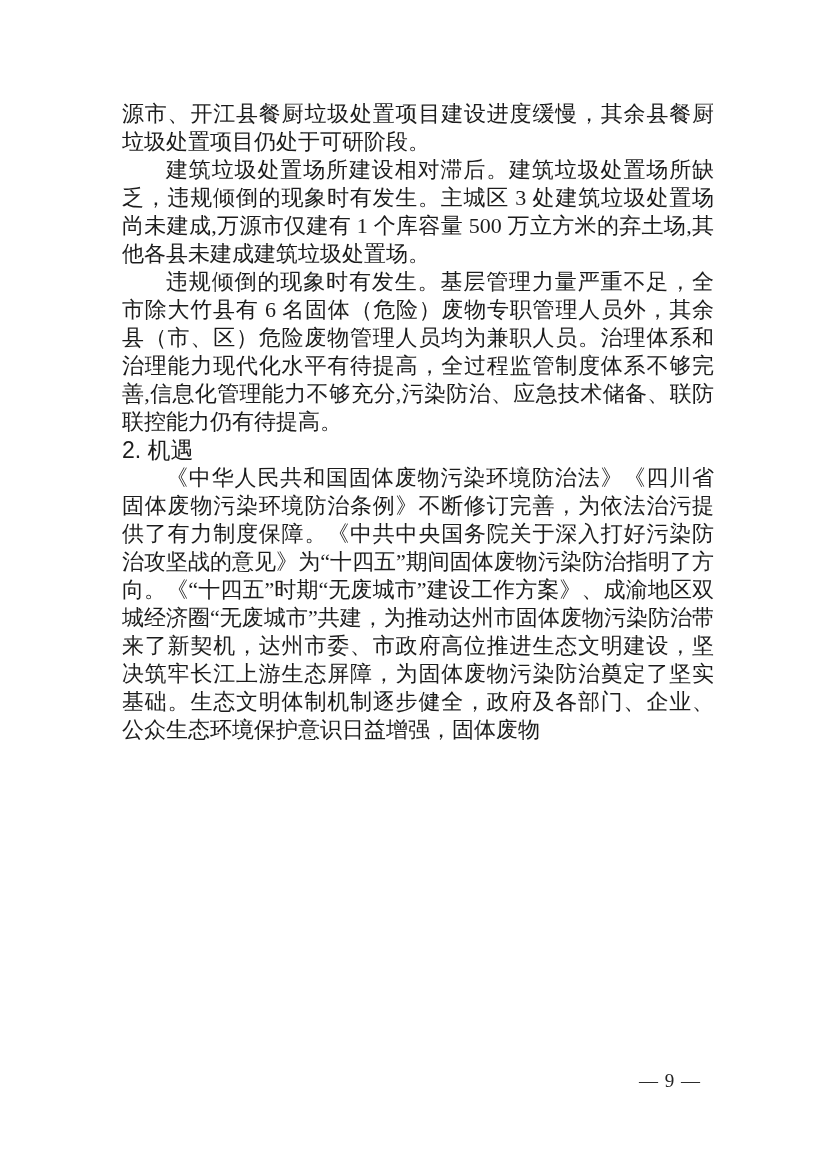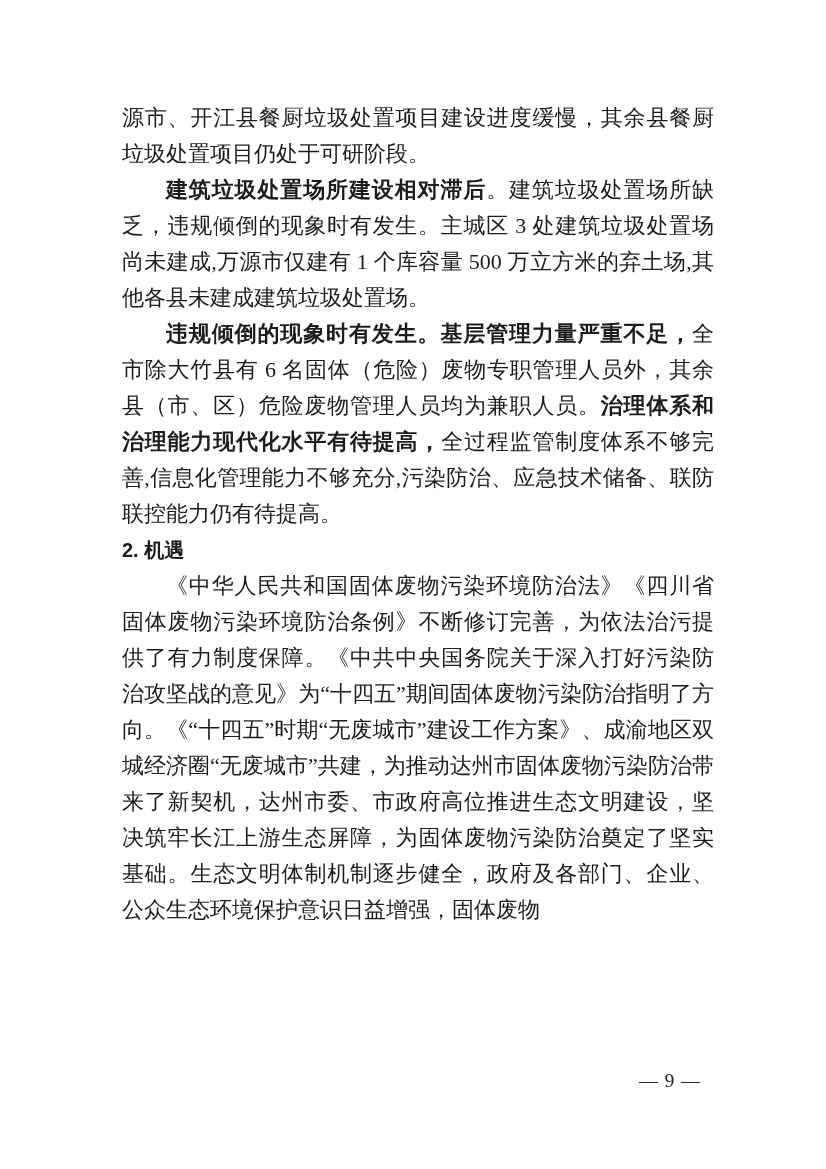--- a/index.html
+++ b/index.html
@@ -16,41 +16,41 @@
     overflow: hidden;
     color: #1c1c1c;
     font-family: "Liberation Serif", "DejaVu Serif", serif;
   }
   .doc-body {
     position: absolute;
     left: 122px;
     top: 100px;
     width: 592px;
     font-size: 22px;
-    line-height: 36px;
+    line-height: 28px;
     text-align: justify;
     text-justify: inter-character;
   }
   .para {
     margin: 0;
     text-indent: 2em;
   }
   .para.no-indent {
     text-indent: 0;
   }
   .seg { font-weight: 400; }
   .seg.bold {
-    font-weight: 700;
+    font-weight: 400;
     font-family: "Liberation Sans", "DejaVu Sans", sans-serif;
   }
   .heading {
     margin: 0;
     text-indent: 0;
     font-weight: 700;
-    font-size: 20px;
+    font-size: 23px;
     font-family: "Liberation Sans", "DejaVu Sans", sans-serif;
     text-align: left;
   }
   .page-number {
     position: absolute;
     top: 1070px;
     left: 622px;
     width: 96px;
     text-align: center;
     font-size: 19px;

